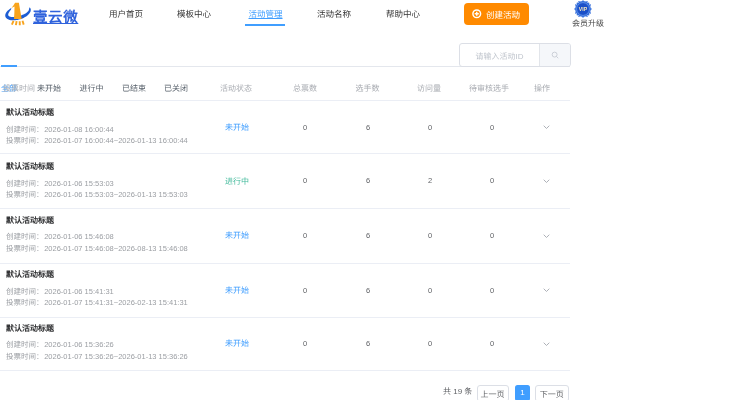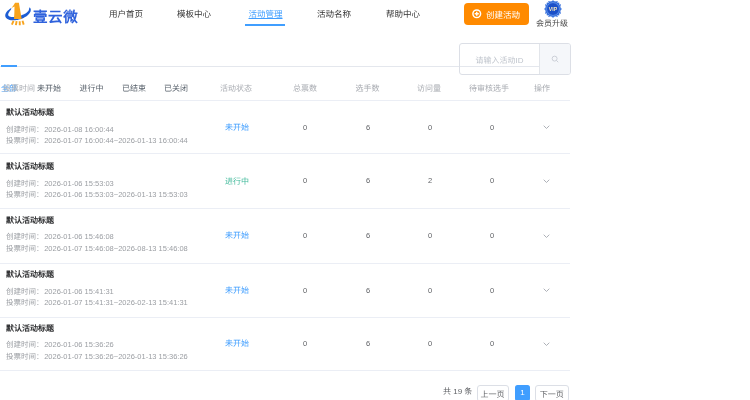--- a/index.html
+++ b/index.html
@@ -1,36 +1,36 @@
 <!DOCTYPE html>
 <html lang="zh-CN"><head><meta charset="utf-8">
 <style>
 * { margin:0; padding:0; box-sizing:border-box; }
 html,body { width:750px; height:400px; background:#fff; overflow:hidden; }
 body { font-family:"Liberation Sans",sans-serif; position:relative; }
 .abs { position:absolute; }
 
-.brand { position:absolute; left:33px; top:5px; font-size:14.5px; font-weight:bold; color:#2f62dc; letter-spacing:0.6px; }
+.brand { position:absolute; left:33px; top:5px; font-size:14.5px; font-weight:bold; color:#2f62dc; letter-spacing:0.6px;text-decoration:underline; }
 .nav { position:absolute; top:7px; left:0; font-size:8.5px; color:#333; }
 .nav span { position:absolute; top:0; white-space:nowrap; }
 .nav .act { color:#409eff;text-decoration:underline; }
 .navline { position:absolute; left:245px; top:24.3px; width:40px; height:2px; background:#409eff; }
 .cbtn { position:absolute; left:463.5px; top:3px; width:65.5px; height:21.5px; background:#ff8a00; border-radius:4px; color:#fff; font-size:8.5px; display:flex; align-items:center; justify-content:center; }
 .cbtn svg { margin-right:4px; }
-.vipwrap { position:absolute; left:536px; top:0; width:38px; text-align:left; }
+.vipwrap { position:absolute; left:566px; top:0; width:38px; text-align:right; }
 .vipwrap svg { display:block; margin-left:8.3px; }
 .viptxt { font-size:8px; color:#4a4a4a; margin-top:-1px; white-space:nowrap; }
 
 .tabs { position:absolute; top:46.8px; left:0; font-size:8px; color:#57606a; }
 .tabs span { position:absolute; top:0; white-space:nowrap;margin-top:35px; }
 .tabs .act { color:#409eff; }
 .tabline { position:absolute; left:1px; top:65.2px; width:15.5px; height:2px; background:#409eff; z-index:2; }
 .tabborder { position:absolute; left:0; top:66.4px; width:570px; height:1px; background:#e4e7ed; }
 
-.search { position:absolute; left:459px; top:43px; width:112px; height:32px; border:1px solid #dcdfe6; border-radius:3px; display:flex; }
+.search { position:absolute; left:459px; top:43px; width:112px; height:24px; border:1px solid #dcdfe6; border-radius:3px; display:flex; }
 .search .inp { width:79px; display:flex; align-items:center; justify-content:center; font-size:8px; color:#bfc4cc; }
 .search .btn { flex:1; background:#f5f7fa; border-left:1px solid #e2e5ea; border-radius:0 2px 2px 0; display:flex; align-items:center; justify-content:center; }
 
 .th { position:absolute; top:82px; font-size:8px; color:#a9acb2; white-space:nowrap; }
 .cc { transform:translateX(-50%); }
 .rowline { position:absolute; left:0; width:570px; height:1px; background:#ebeef5; }
 .rtitle { position:absolute; left:6px; font-size:8px; font-weight:bold; color:#303133; white-space:nowrap; }
 .rtime { position:absolute; left:6px; font-size:7.5px; color:#9b9ea3; white-space:nowrap; }
 .rstat { position:absolute; left:237px; transform:translateX(-50%); font-size:8px; white-space:nowrap; }
 .rstat.blue { color:#409eff; }

